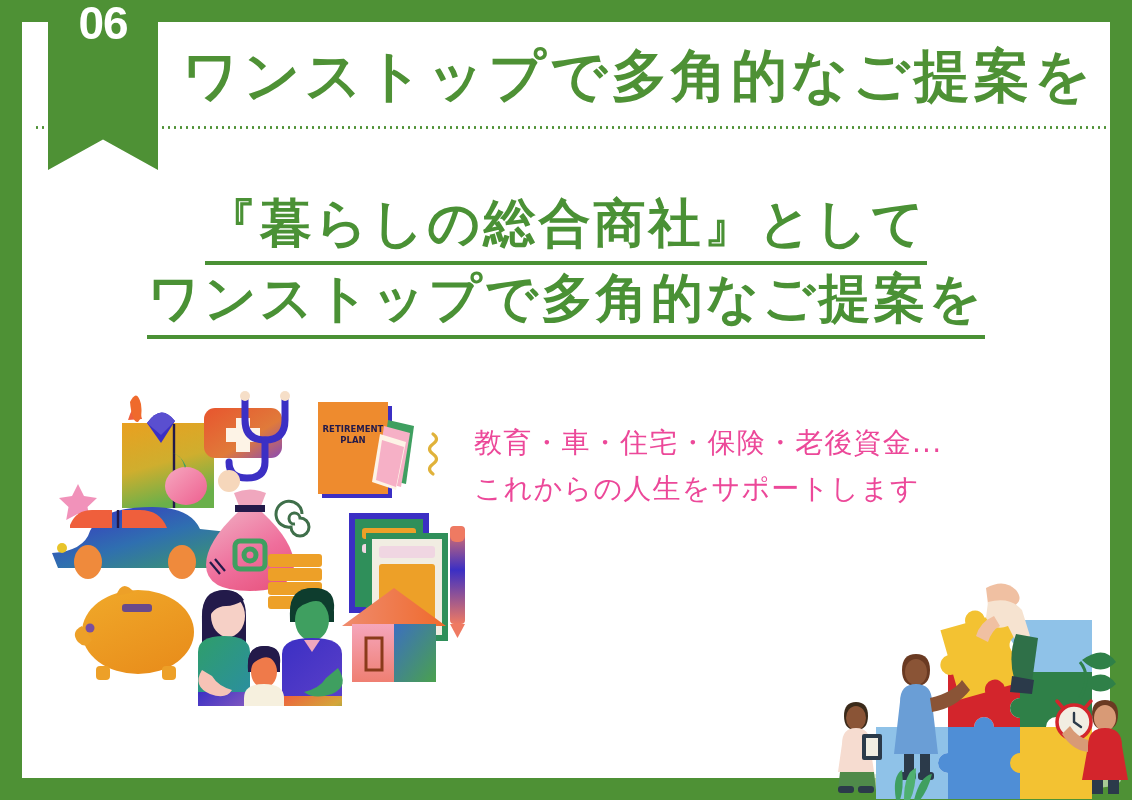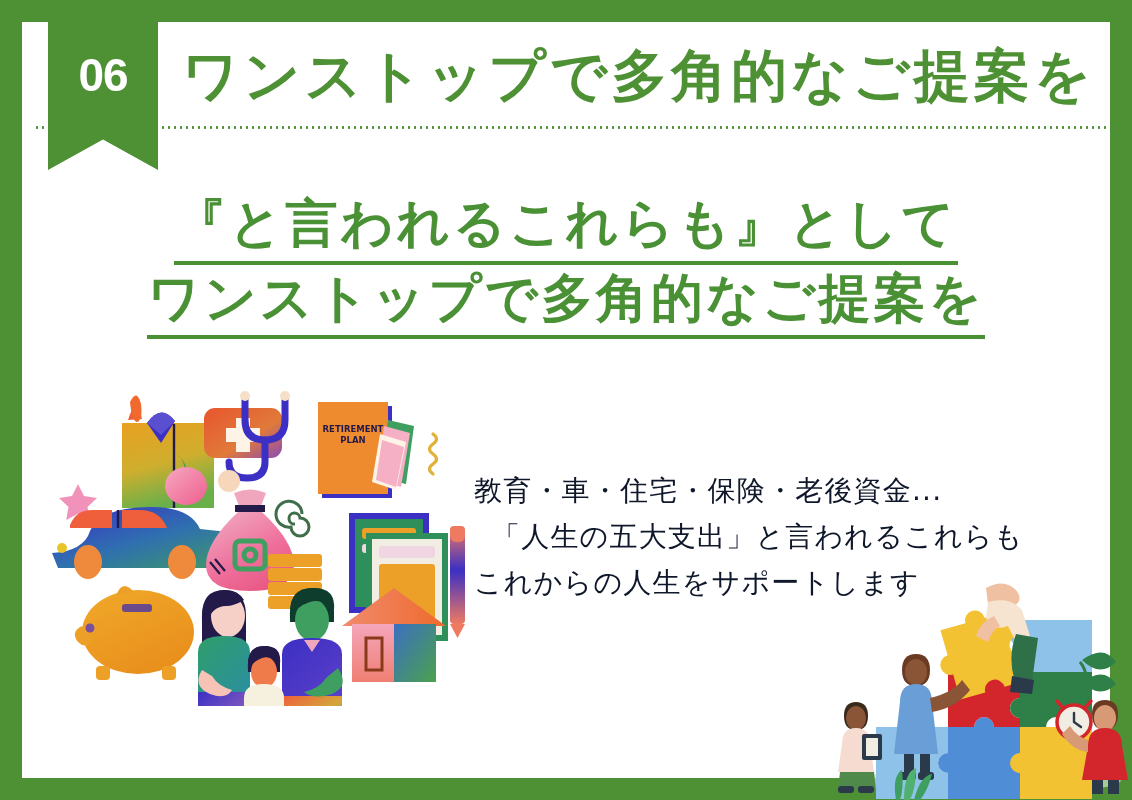--- a/index.html
+++ b/index.html
@@ -39,21 +39,20 @@
   
   #ribbon {
     position:absolute;
     left:26px; top:-22px;
     width:110px; height:170px;
     background:#4e9135;
     clip-path:polygon(0 0, 100% 0, 100% 100%, 50% 82%, 0 100%);
     display:flex;
     align-items:flex-start;
     justify-content:center;
-    padding-top:52px;
   }
   #ribbon-number {
     color:#ffffff;
     font-size:46px;
     font-weight:bold;
     letter-spacing:-1px;
     line-height:1;
     font-family:"Liberation Sans", sans-serif;
   }
 
@@ -90,27 +89,26 @@
     border-bottom:4px solid #4a9135;
     padding-bottom:4px;
     display:inline-block;
   }
 
   
   #body-text {
     position:absolute;
     left:452px; top:398px;
     width:620px;
-    color:#0f172a;
+    color:#ec4899;
     font-size:28px;
     line-height:1.64;
     letter-spacing:1.2px;
     font-family:"DejaVu Sans", sans-serif;
     white-space:nowrap;
-    margin-top:48px;
   }
   #body-text p { display:block; }
   #body-text p.indent { padding-left:18px; }
 
   
   #illus-left {
     position:absolute;
     left:30px; top:354px;
     width:420px; height:330px;
   }
@@ -136,30 +134,29 @@
 
       <div id="ribbon">
         <span id="ribbon-number">06</span>
       </div>
 
       <div id="header-title">ワンストップで多角的なご提案を</div>
     </div>
 
     <div id="heading">
       <span class="heading-line">
-        <span>『と言われるこれらも』として</span>
+        <span>『暮らしの総合商社』として</span>
       </span>
       <span class="heading-line">
         <span>ワンストップで多角的なご提案を</span>
       </span>
     </div>
 
     <div id="body-text">
       <p>教育・車・住宅・保険・老後資金...</p>
-      <p class="indent">「人生の五大支出」と言われるこれらも</p>
       <p>これからの人生をサポートします</p>
     </div>
 
     <div id="illus-left">
       <svg width="420" height="330" viewBox="0 0 420 330" xmlns="http://www.w3.org/2000/svg">
         <defs>
           <linearGradient id="gBag" x1="0" y1="0" x2="0.3" y2="1">
             <stop offset="0%" stop-color="#e9a020"></stop>
             <stop offset="55%" stop-color="#cfae2e"></stop>
             <stop offset="100%" stop-color="#6ab04a"></stop>

